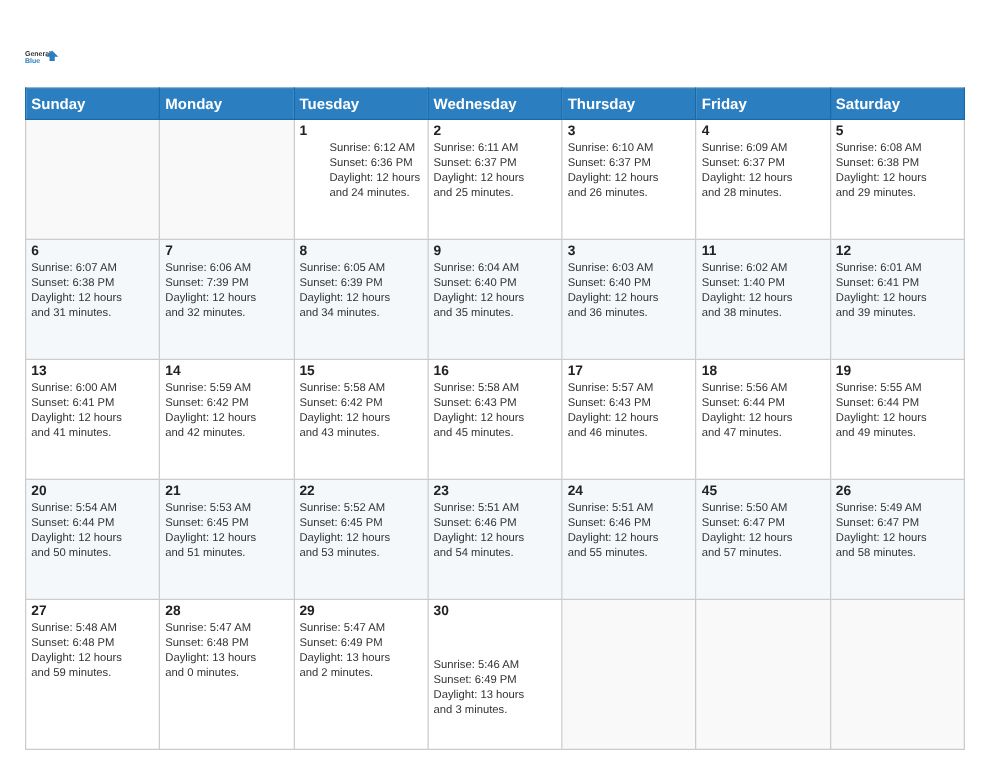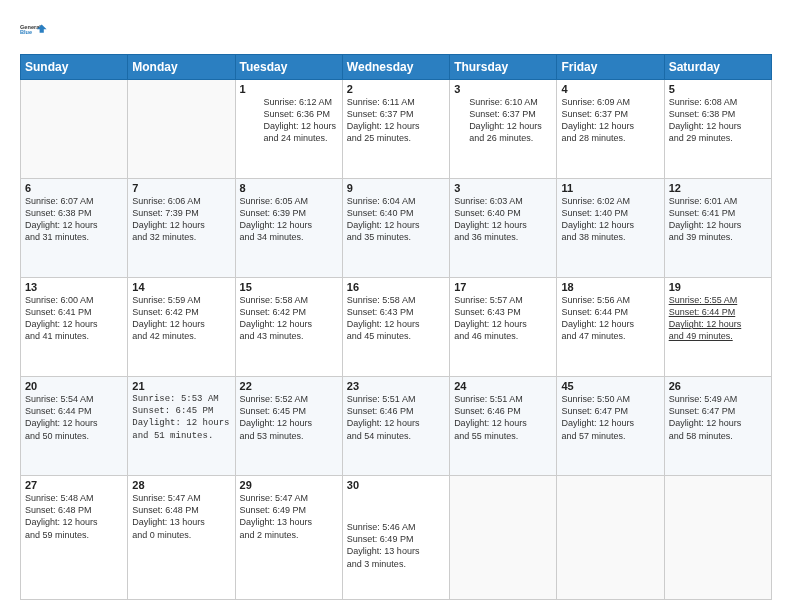--- a/index.html
+++ b/index.html
@@ -6,21 +6,21 @@
     body {
       width: 792px;
       height: 612px;
       font-family: Arial, sans-serif;
       background: #fff;
       overflow: hidden;
     }
     .page {
       width: 792px;
       height: 612px;
-      padding: 16px 20px 12px 20px;
+      padding: 32px 20px 12px 20px;
       display: flex;
       flex-direction: column;
     }
     .header {
       display: flex;
       align-items: flex-start;
       justify-content: space-between;
       margin-bottom: 10px;
     }
     .logo {
@@ -135,21 +135,21 @@
           </td>
           <td>
             <span class="day-num">2</span>
             <div class="day-info" style="white-space: pre-line;">Sunrise: 6:11 AM
 Sunset: 6:37 PM
 Daylight: 12 hours
 and 25 minutes.</div>
           </td>
           <td>
             <span class="day-num">3</span>
-            <div class="day-info" style="white-space: pre-line; margin-left: 15px;">Sunrise: 6:10 AM
+            <div class="day-info" style="white-space: pre-line;">Sunrise: 6:10 AM
 Sunset: 6:37 PM
 Daylight: 12 hours
 and 26 minutes.</div>
           </td>
           <td>
             <span class="day-num">4</span>
             <div class="day-info" style="white-space: pre-line;">Sunrise: 6:09 AM
 Sunset: 6:37 PM
 Daylight: 12 hours
 and 28 minutes.</div>
@@ -251,37 +251,37 @@
           </td>
           <td>
             <span class="day-num">18</span>
             <div class="day-info" style="white-space: pre-line;">Sunrise: 5:56 AM
 Sunset: 6:44 PM
 Daylight: 12 hours
 and 47 minutes.</div>
           </td>
           <td>
             <span class="day-num">19</span>
-            <div class="day-info" style="white-space: pre-line; text-decoration: underline;">Sunrise: 5:55 AM
+            <div class="day-info" style="white-space: pre-line;">Sunrise: 5:55 AM
 Sunset: 6:44 PM
 Daylight: 12 hours
 and 49 minutes.</div>
           </td>
         </tr>
         <tr>
           <td>
             <span class="day-num">20</span>
             <div class="day-info" style="white-space: pre-line;">Sunrise: 5:54 AM
 Sunset: 6:44 PM
 Daylight: 12 hours
 and 50 minutes.</div>
           </td>
           <td>
             <span class="day-num">21</span>
-            <div class="day-info" style="white-space: pre-line; font-family: Liberation Mono, monospace;">Sunrise: 5:53 AM
+            <div class="day-info" style="white-space: pre-line;">Sunrise: 5:53 AM
 Sunset: 6:45 PM
 Daylight: 12 hours
 and 51 minutes.</div>
           </td>
           <td>
             <span class="day-num">22</span>
             <div class="day-info" style="white-space: pre-line;">Sunrise: 5:52 AM
 Sunset: 6:45 PM
 Daylight: 12 hours
 and 53 minutes.</div>

